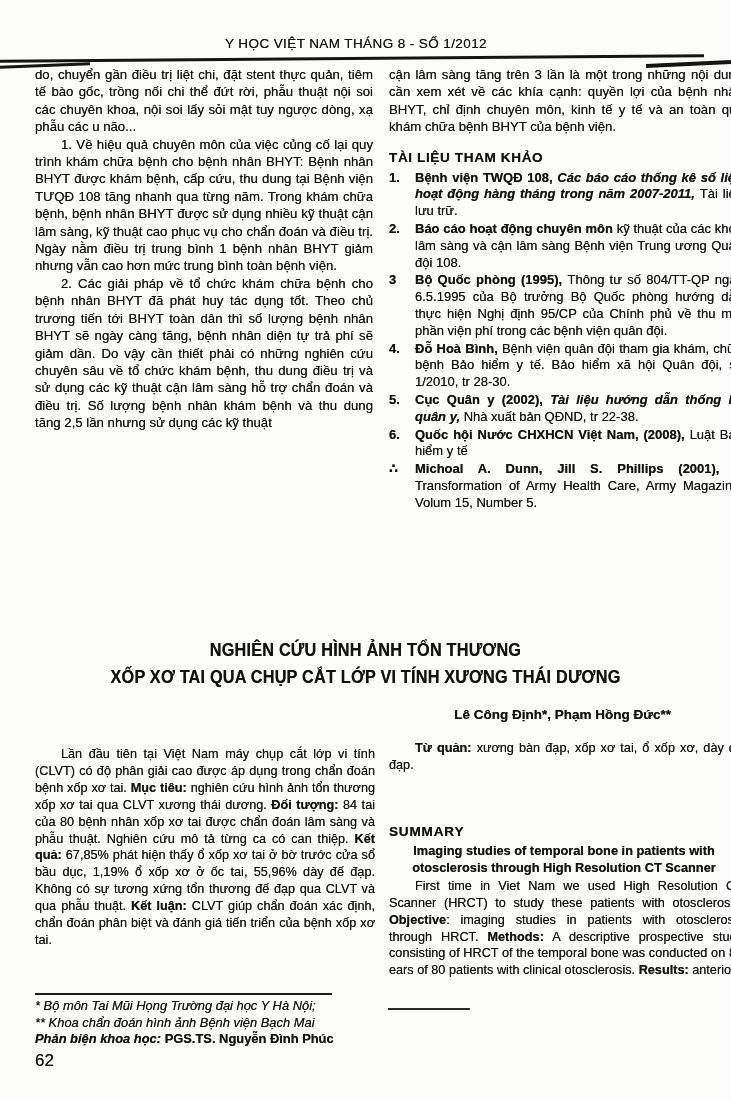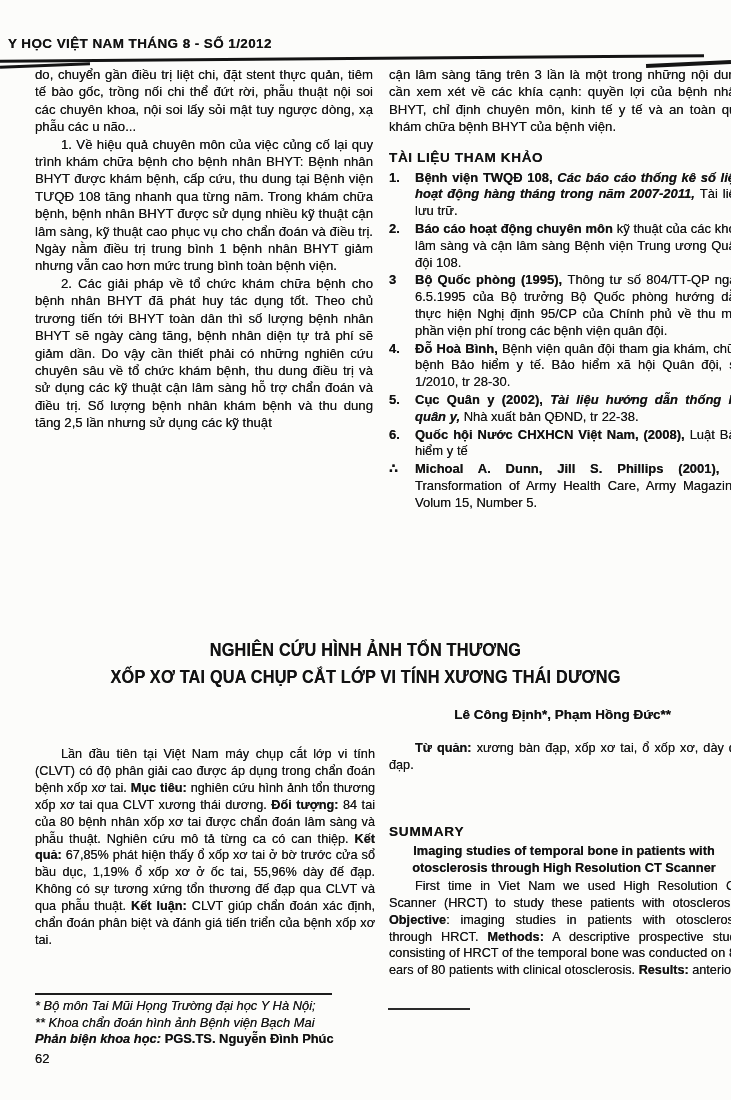--- a/index.html
+++ b/index.html
@@ -3,22 +3,22 @@
 <meta charset="utf-8">
 <style>
   html,body{margin:0;padding:0;background:#e8e8e6;}
   .page{
     position:relative;width:731px;height:1100px;margin:0 auto;
     background:#fcfcfa;overflow:hidden;color:#121212;
     font-family:"Liberation Sans","DejaVu Sans",sans-serif;
     text-shadow:0 0 .45px rgba(10,10,10,.75);
   }
   .header-title{
-    position:absolute;top:36px;left:8px;width:712px;
-    font-weight:700;font-size:13.5px;letter-spacing:.4px;
+    position:absolute;top:36px;left:0;width:712px;text-align:center;
+    font-weight:400;font-size:13.5px;letter-spacing:.4px;
   }
   .rule{position:absolute;background:#141414;}
   .rule-main{top:57px;left:0;width:704px;height:3px;transform:rotate(-.45deg);}
   .rule-lfrag{top:64px;left:0;width:90px;height:3px;transform:rotate(-2.2deg);}
   .rule-rfrag{top:62px;left:646px;width:85px;height:3.5px;transform:rotate(-2.6deg);}
 
   .col{position:absolute;}
   .col-left{left:35px;top:66px;width:338px;}
   .col-right{left:389px;top:66px;width:354px;}
   .col-left2{left:35px;top:746px;width:340px;}
@@ -53,21 +53,21 @@
     font-weight:700;font-size:13.5px;
   }
   .sum-sub{
     font-weight:700;font-size:12.8px;line-height:17px;text-align:center;
     margin:1px 4px 2px 0;
   }
   .fn-rule{position:absolute;left:35px;top:993px;width:297px;height:2px;background:#1c1c1c;}
   .footnotes{position:absolute;left:35px;top:998px;width:345px;font-size:12.9px;line-height:16.6px;}
   .fn{margin:0;}
   .fn.it{font-style:italic;}
-  .pagenum{position:absolute;left:35px;top:1051px;font-size:13px;}
+  .pagenum{position:absolute;left:35px;top:1051px;font-size:17px;}
   .artifact-rule{position:absolute;left:388px;top:1008px;width:82px;height:2px;background:#2a2a2a;}
 </style>
 </head>
 <body>
 
 <div class="page">
 
   <div class="header-title">Y HỌC VIỆT NAM THÁNG 8 - SỐ 1/2012</div>
   <div class="rule rule-main"></div>
   <div class="rule rule-lfrag"></div>

